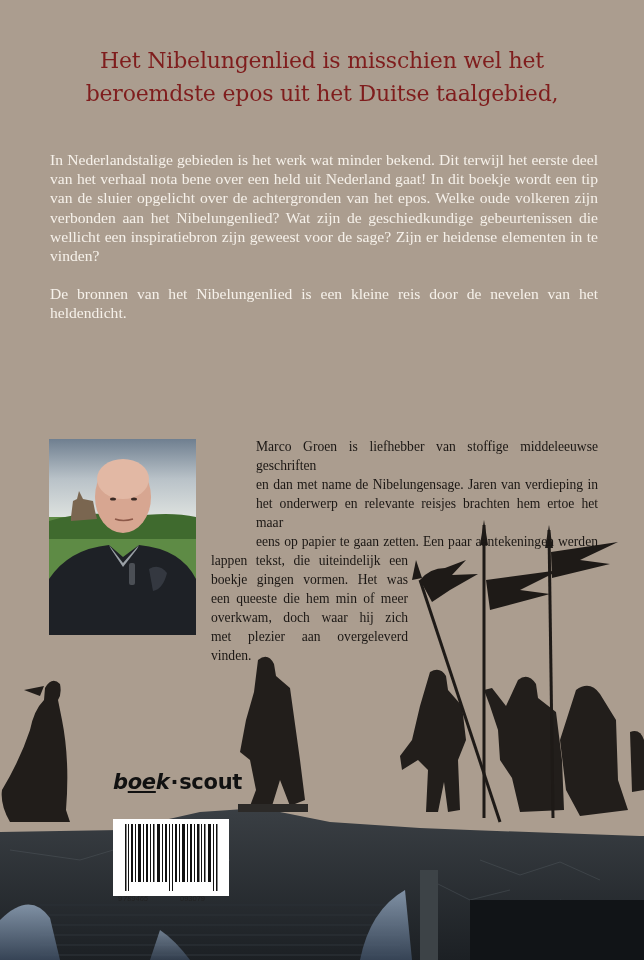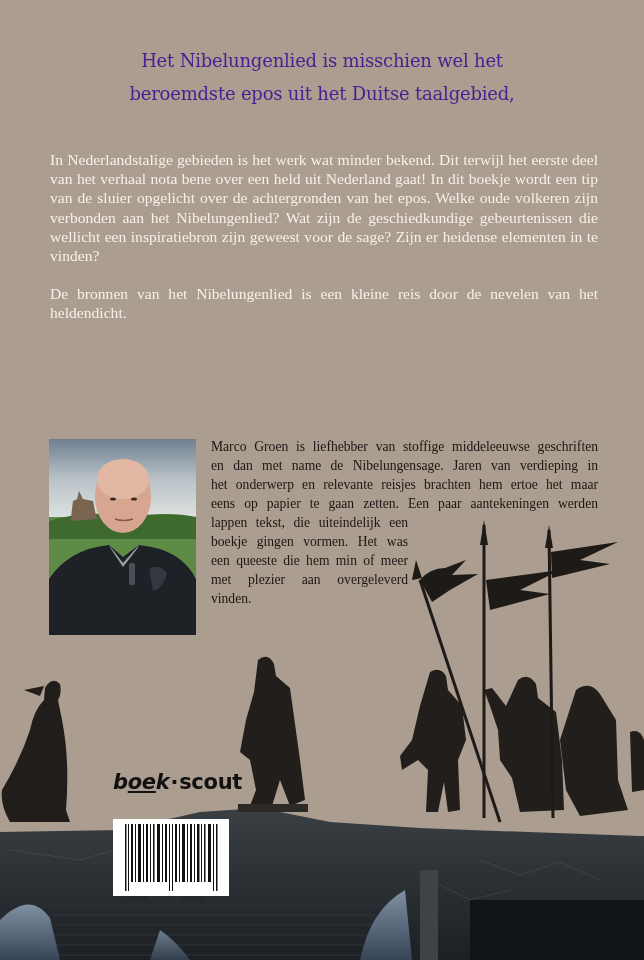--- a/index.html
+++ b/index.html
@@ -1,30 +1,30 @@
 <!DOCTYPE html>
 <html><head>
 <meta charset="utf-8">
 <style>
   html, body { margin: 0; padding: 0; }
   body { width: 644px; height: 960px; overflow: hidden; background: #ab9d8f; }
   .cover { position: relative; width: 644px; height: 960px; background: #ab9d8f; overflow: hidden; font-family: "DejaVu Serif", "Liberation Serif", serif; }
 
-  .headline { position: absolute; top: 44px; left: 40px; width: 564px; text-align: center; color: #4c1d95; font-family: "DejaVu Serif", serif; font-size: 18px; line-height: 33px; letter-spacing: -0.2px; }
+  .headline { position: absolute; top: 44px; left: 40px; width: 564px; text-align: center; color: #7f1d1d; font-family: "DejaVu Serif", serif; font-size: 22px; line-height: 33px; letter-spacing: -0.2px; }
   .headline span { display: block; white-space: nowrap; }
 
   .blurb { position: absolute; top: 150px; left: 50px; width: 548px; color: #f6f1ea; font-family: "Liberation Serif", serif; font-size: 15.6px; line-height: 19.2px; }
   .blurb p { margin: 0 0 19px 0; text-align: justify; text-align-last: left; }
 
   .photo { position: absolute; left: 49px; top: 439px; width: 147px; height: 196px; overflow: hidden; }
   .photo svg { display: block; }
 
   .bio { position: absolute; left: 211px; top: 437px; width: 387px; color: #1b1714; font-family: "Liberation Serif", serif; font-size: 13.6px; line-height: 19px; }
   .bio p { margin: 0; text-align: justify; }
-  .bio .full { display: block; text-align: justify; text-align-last: justify; }
+  .bio .full { display: block; text-align: justify; text-align-last: justify; margin-left: 45px; }
   .bio .narrow { display: block; width: 197px; text-align: justify; text-align-last: justify; }
   .bio .narrow.last { text-align-last: left; }
 
   .scene { position: absolute; left: 0; top: 510px; width: 644px; height: 450px; }
   .logo { position: absolute; left: 113px; top: 770px; font-family: "DejaVu Sans", sans-serif; font-weight: bold; font-size: 21px; color: #111; letter-spacing: -0.3px; }
   .logo .boek { font-style: italic; margin-top: 48px; }
   .logo .oe { text-decoration: underline; text-decoration-thickness: 2px; text-underline-offset: 2px; }
   .logo .dot { font-weight: bold; margin: 0 1px; }
 
   .barcode { position: absolute; left: 113px; top: 819px; width: 116px; height: 77px; background: #fff; }
@@ -144,20 +144,21 @@
 
   <div class="bio">
     <p>
       <span class="full">Marco Groen is liefhebber van stoffige middeleeuwse geschriften</span>
       <span class="full">en dan met name de Nibelungensage. Jaren van verdieping in</span>
       <span class="full">het onderwerp en relevante reisjes brachten hem ertoe het maar</span>
       <span class="full">eens op papier te gaan zetten. Een paar aantekeningen werden</span>
       <span class="narrow">lappen tekst, die uiteindelijk een</span>
       <span class="narrow">boekje gingen vormen. Het was</span>
       <span class="narrow">een queeste die hem min of meer</span>
+      <span class="narrow">overkwam, doch waar hij zich</span>
       <span class="narrow">met plezier aan overgeleverd</span>
       <span class="narrow last">vinden.</span>
     </p>
   </div>
 
   <div class="logo">
     <span class="boek"><span>b</span><span class="oe">oe</span><span>k</span></span><span class="dot">·</span><span>scout</span>
   </div>
 
   <div class="barcode">

